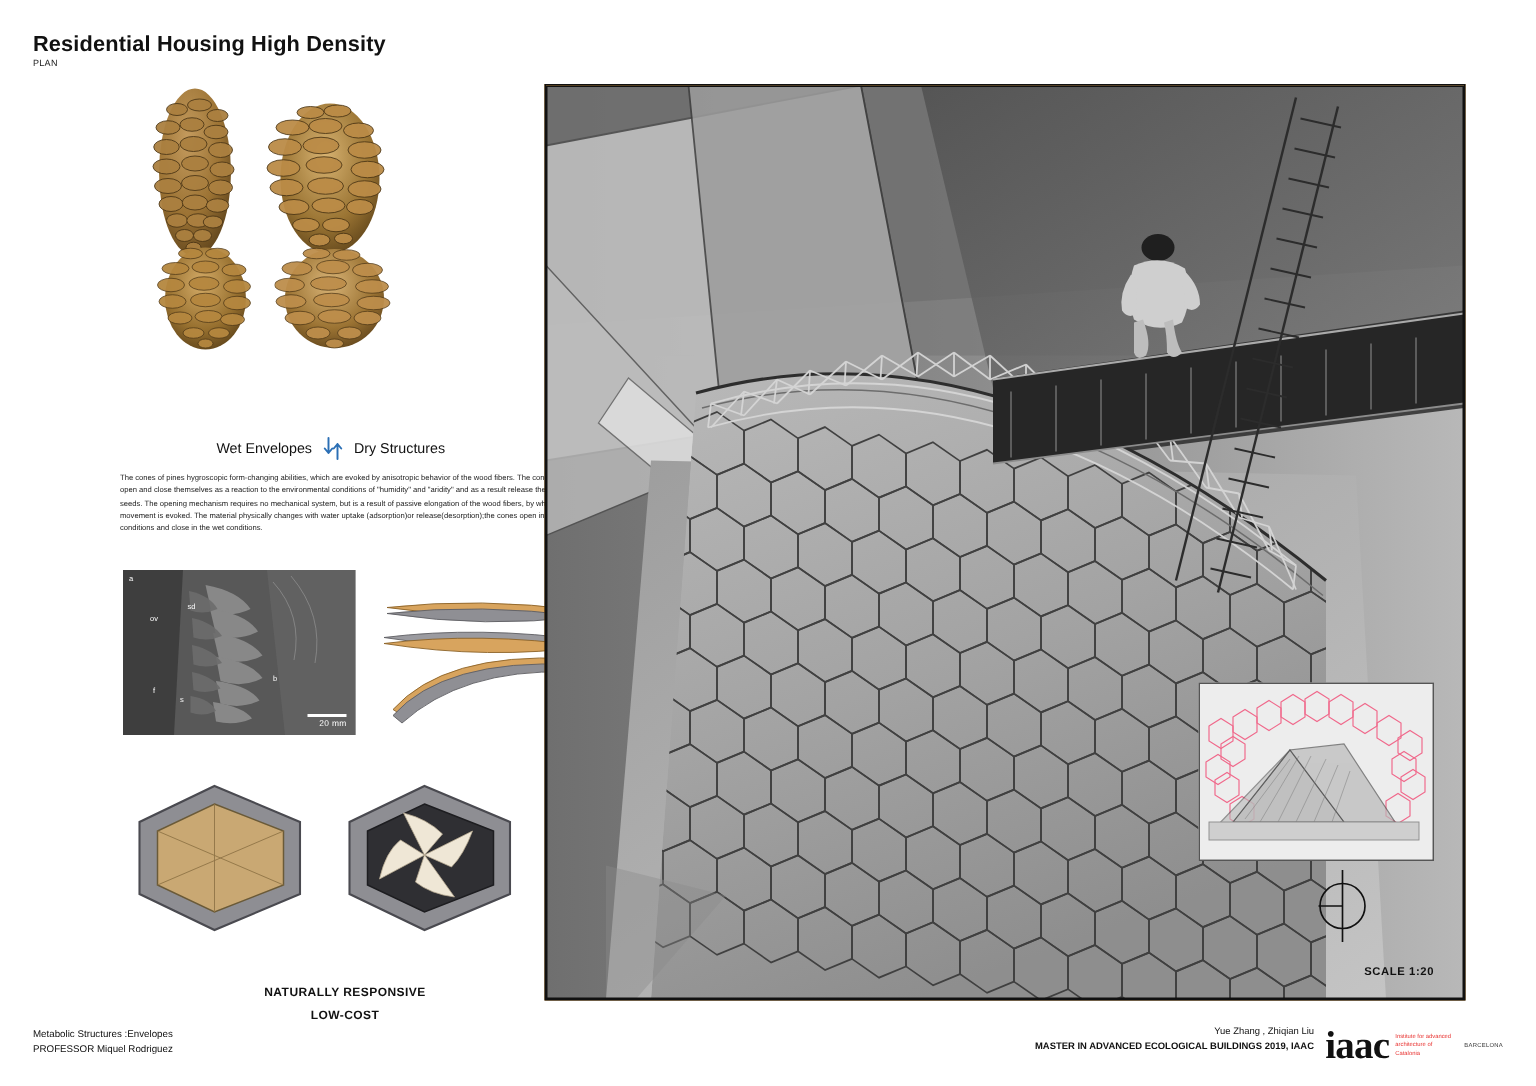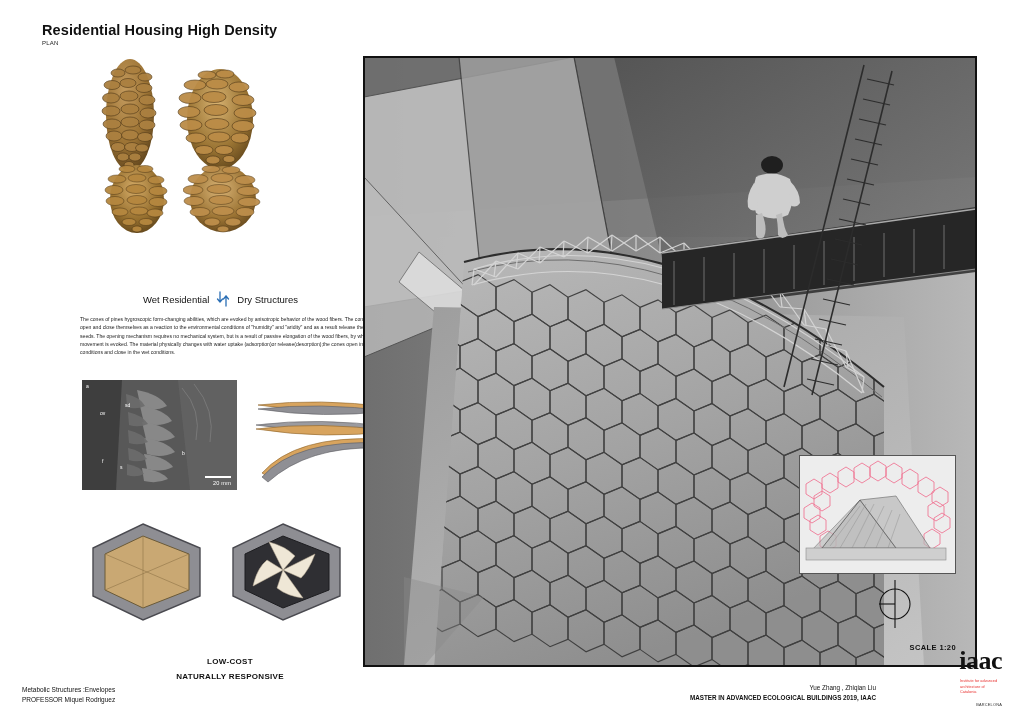--- a/index.html
+++ b/index.html
@@ -19,21 +19,20 @@
     position: absolute;
     left: 0; top: 0;
     width: 1024px; height: 724px;
   }
 
   
   .title-block {
     position: absolute;
     left: 22px;
     top: 22px;
-    margin-left: 20px;
   }
   .title-main {
     font-size: 14.5px;
     font-weight: bold;
     letter-spacing: 0.1px;
     color: #111;
   }
   .title-sub {
     font-size: 6px;
     letter-spacing: 0.2px;
@@ -213,23 +212,22 @@
     color: #111;
   }
   .footer-right .credit-names { font-size: 6.3px; }
   .footer-right .credit-program { font-weight: bold; font-size: 6.3px; }
 
   .logo-block {
     position: absolute;
     right: 22px;
     bottom: 14px;
     display: flex;
-    align-items: flex-end;
+    align-items: center;
     gap: 4px;
-    flex-direction: column;
   }
   .logo-iaac {
     font-family: "Liberation Serif", serif;
     font-size: 26px;
     font-weight: bold;
     letter-spacing: -0.5px;
     line-height: 0.95;
     color: #111;
   }
   .logo-sub {
@@ -394,21 +392,21 @@
             <ellipse cx="62" cy="51" rx="9" ry="4.5"></ellipse>
             <ellipse cx="29" cy="61" rx="8" ry="4"></ellipse>
               <ellipse cx="50" cy="61" rx="8" ry="4"></ellipse>
             <ellipse cx="40" cy="68" rx="6" ry="3"></ellipse>
           </g>
         </svg>
       </div>
     </div>
 
     <div class="cond-row">
-      <span>Wet Residential</span>
+      <span>Wet Envelopes</span>
       <span class="cond-arrow">
         <svg width="14" height="16" viewBox="0 0 14 16">
           <path d="M4 1 L4 11 M4 11 L1.5 8 M4 11 L6.5 8" stroke="#2b6fb5" stroke-width="1.3" fill="none" stroke-linecap="round"></path>
           <path d="M10 15 L10 5 M10 5 L7.5 8 M10 5 L12.5 8" stroke="#2b6fb5" stroke-width="1.3" fill="none" stroke-linecap="round"></path>
         </svg>
       </span>
       <span>Dry Structures</span>
     </div>
 
     <div class="body-text">The cones of pines  hygroscopic form-changing abilities, which are evoked by anisotropic behavior of the wood fibers. The cones open and close themselves as a reaction to the environmental conditions of "humidity"  and "aridity" and as a result release their seeds. The opening mechanism requires no mechanical system, but is a result of passive elongation of the wood fibers, by which the movement is evoked. The material physically changes with water uptake (adsorption)or release(desorption);the cones open in dry conditions and close in the wet conditions.</div>
@@ -488,22 +486,22 @@
             <path d="M58,50 L44,22 Q60,26 70,36 Z"></path>
             <path d="M58,50 L90,34 Q84,50 76,58 Z"></path>
             <path d="M58,50 L78,78 Q62,76 52,68 Z"></path>
             <path d="M58,50 L28,66 Q32,48 42,40 Z"></path>
           </g>
         </g>
       </svg>
     </div>
 
     <div class="keywords">
+      <div>NATURALLY RESPONSIVE</div>
       <div>LOW-COST</div>
-      <div>NATURALLY RESPONSIVE</div>
     </div>
   </div>
 
   <div class="render-panel">
     <svg width="612" height="609" viewBox="0 0 612 609">
       <defs>
         <linearGradient id="bgTop" x1="0" y1="0" x2="1" y2="0">
           <stop offset="0%" stop-color="#6f6f6f"></stop>
           <stop offset="45%" stop-color="#8a8a8a"></stop>
           <stop offset="100%" stop-color="#b8b8b8"></stop>

